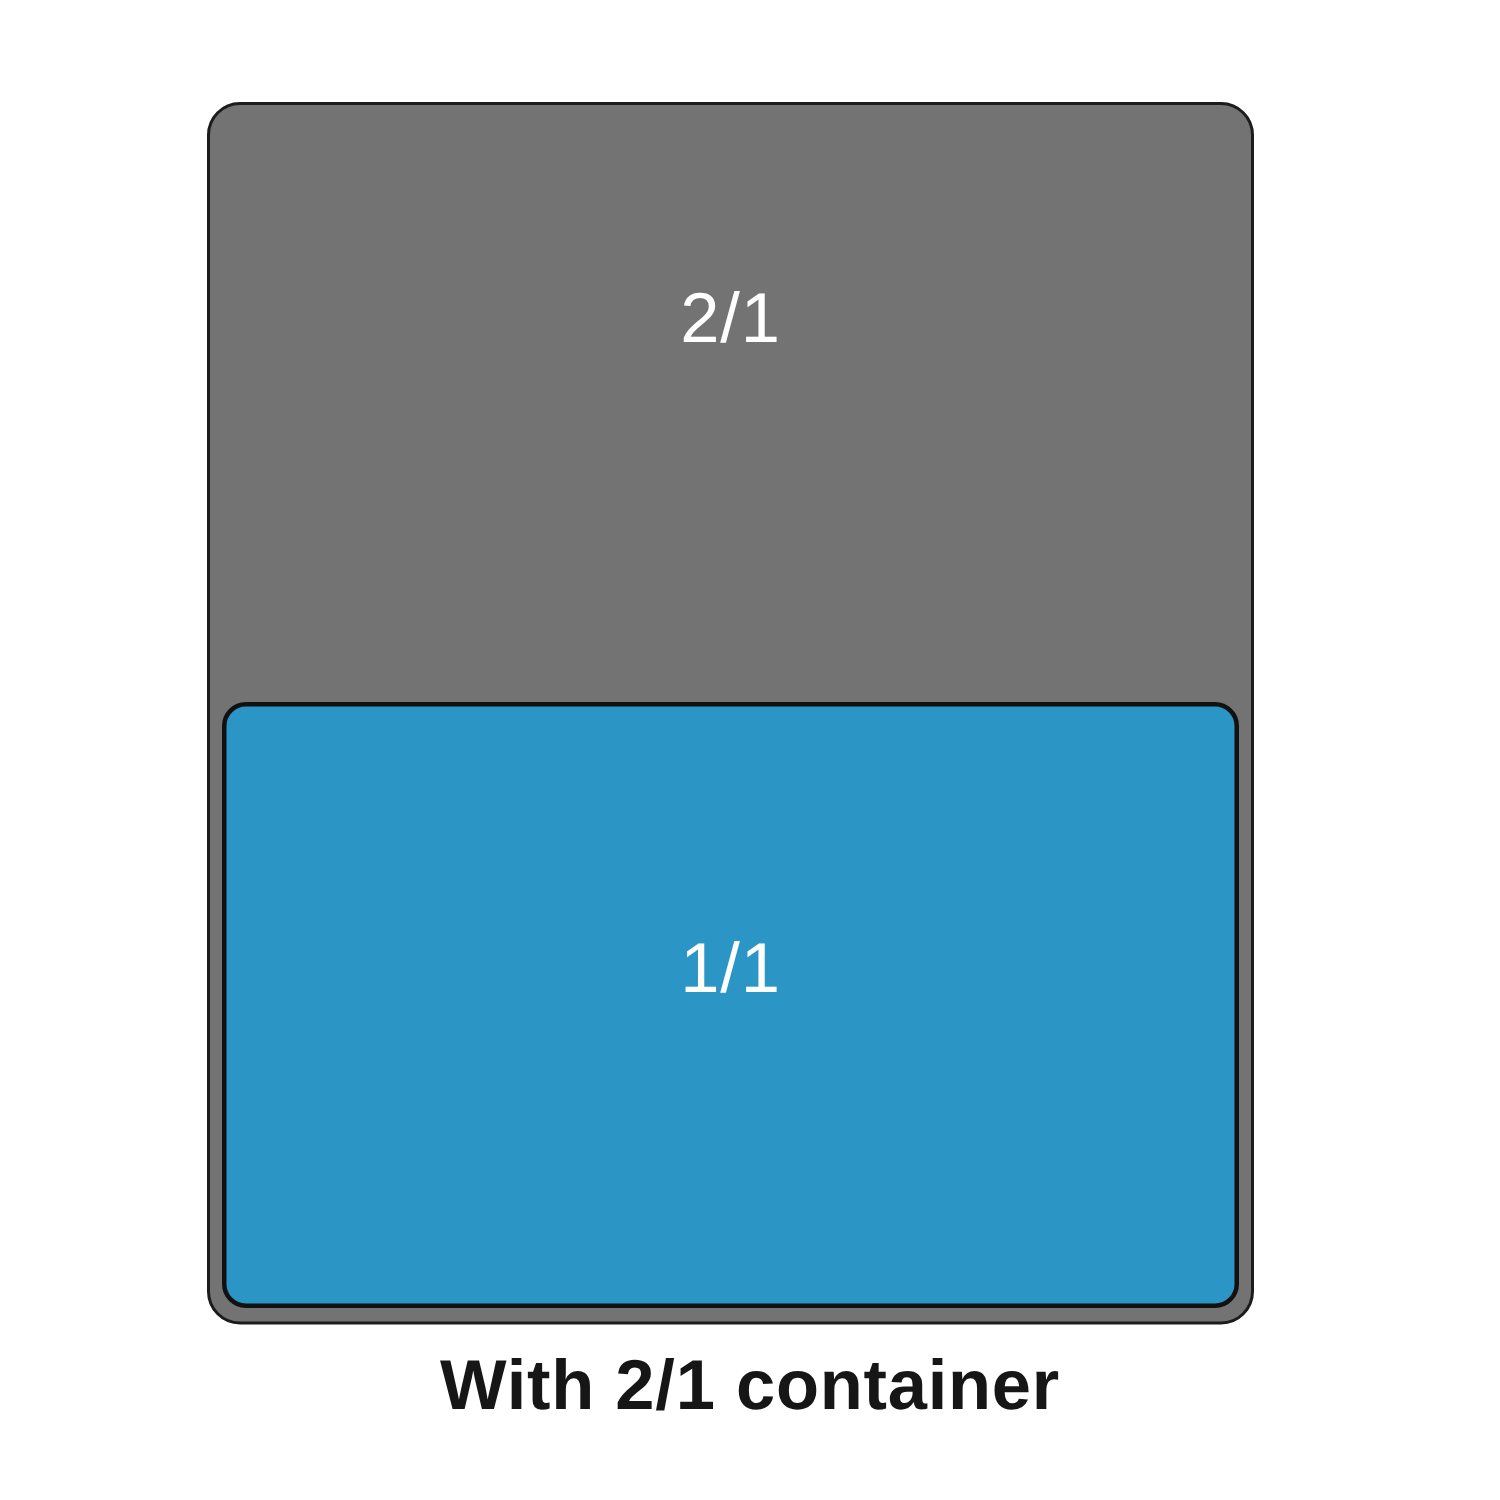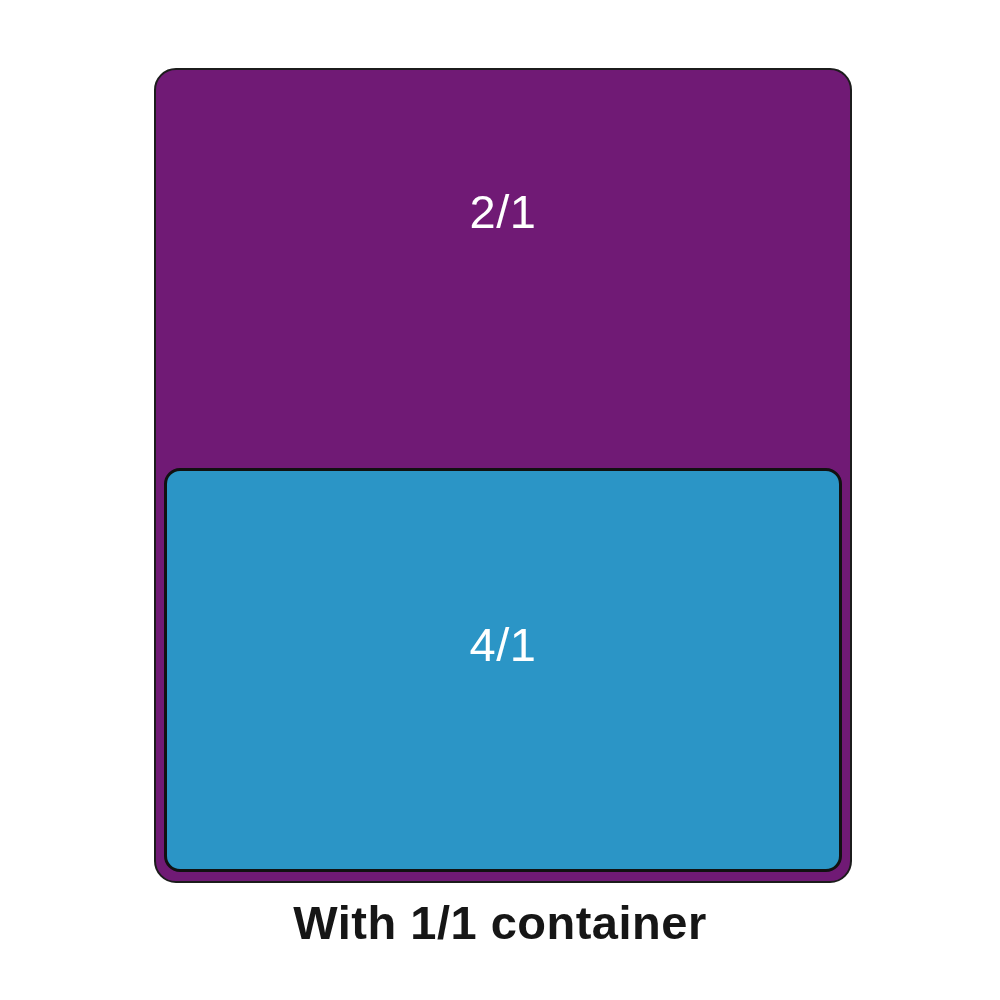--- a/index.html
+++ b/index.html
@@ -71,29 +71,29 @@
     font-size: 47px;
     font-weight: 600;
     letter-spacing: 0.5px;
   }
 </style>
 </head>
 <body>
 
 <div class="stage">
 
-  <div class="outer-pan" style="background-color: #701a75; margin-left: 16px;">
+  <div class="outer-pan" style="background-color: #737373;">
 
     <div class="outer-label">
       <div>2/1</div>
     </div>
 
     <div class="inner-pan" style="background-color: rgb(43, 149, 198);">
       <div class="inner-label">
-        <div>4/1</div>
+        <div>1/1</div>
       </div>
     </div>
 
   </div>
 
-  <div class="caption">With 1/1 container</div>
+  <div class="caption">With 2/1 container</div>
 
 </div>
 
 </body></html>

